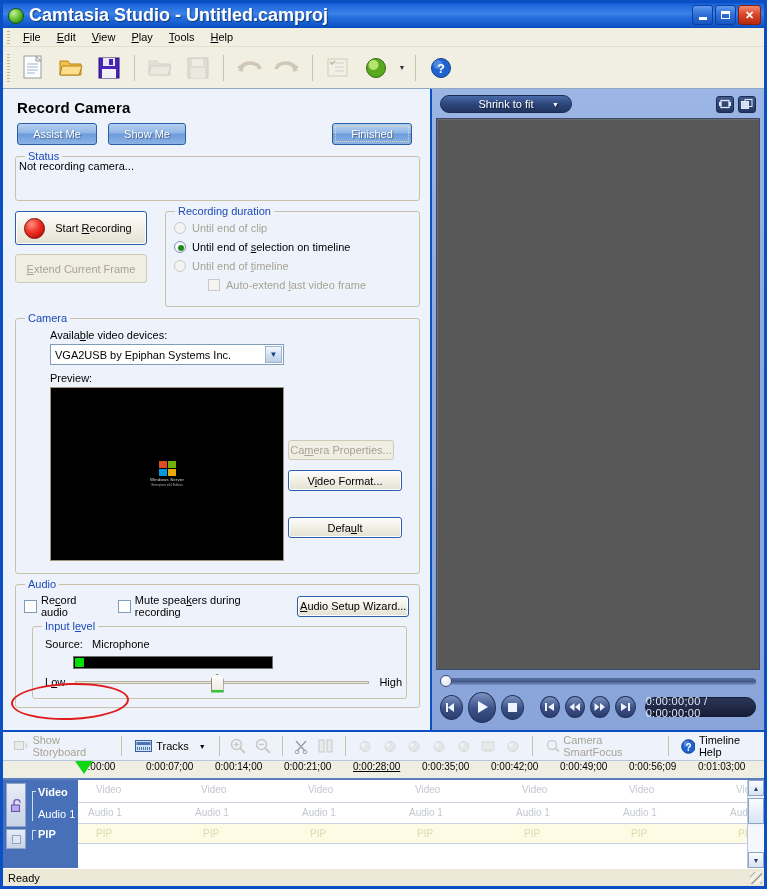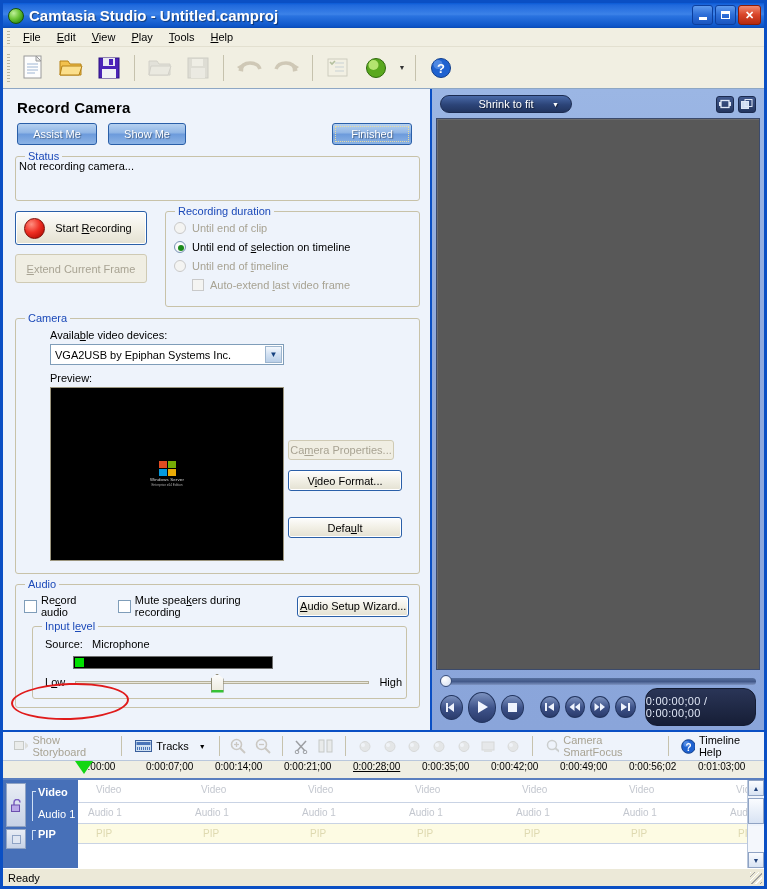--- a/index.html
+++ b/index.html
@@ -21,21 +21,21 @@
     background:linear-gradient(to bottom,#0a5ad6 0%,#1f68dc 8%,#3c82e8 45%,#2a73e0 52%,#0e56c9 92%,#0a4ab4 100%);
     display:flex; align-items:center; padding:0 2px 0 5px;
     position:relative;
   }
   .title-ico{
     width:16px; height:16px; border-radius:50%;
     background:radial-gradient(circle at 33% 30%, #bff09a 0%, #6fc63a 42%, #2f8c12 80%, #1d5c09 100%);
     border:1px solid #17520a; margin-right:5px; flex:0 0 16px;
   }
   .title-text{
-    color:#fff; font-weight:bold; font-size:15px;
+    color:#fff; font-weight:bold; font-size:18px;
     text-shadow:1px 1px 1px rgba(0,0,0,.45); white-space:nowrap;
   }
   .win-btns{ position:absolute; right:3px; top:2px; display:flex; gap:2px; }
   .win-btn{
     width:21px; height:20px; border:1px solid #0c3f9e; border-radius:3px;
     background:linear-gradient(to bottom,#5e9aee,#2e6fd8 48%,#1a55c0);
     display:flex; align-items:center; justify-content:center;
     color:#fff; font-size:9px; font-weight:bold; position:relative;
   }
   .win-btn.close{ background:linear-gradient(to bottom,#f08a70,#d9462a 48%,#b52a10); border-color:#8c1c06; width:23px;}
@@ -134,21 +134,21 @@
     border-radius:50%; background:#1b8b1b;
   }
   .radio.dis{ border-color:#c9c9c9; background:#f4f4f2;}
   .rlabel{ font-size:11px; color:#000;}
   .rlabel.dis{ color:#a8a393;}
   .cbox{
     width:12px; height:12px; border:1px solid #7893b5; background:#fff;
     margin-right:6px; flex:0 0 12px;
   }
   .cbox.dis{ border-color:#c9c9c9; background:#f4f4f2;}
-  .indent{ margin-left:18px;}
+  .indent{ margin-left:34px;}
 
   
   .cam-grp{ margin-bottom:10px;}
   .lbl{ font-size:11px; color:#000; margin:0 0 3px 26px;}
   .combo{
     width:234px; height:21px; margin-left:26px; border:1px solid #7f9db9;
     background:#fff; display:flex; align-items:center; font-size:11px;
     padding-left:4px; position:relative;
   }
   .combo-arrow{
@@ -244,21 +244,21 @@
   .ctrl-row{ height:38px; flex:0 0 38px; display:flex; align-items:center; padding:0 4px; gap:5px;}
   .cbtn{
     border-radius:50%; background:linear-gradient(to bottom,#7c92c0,#3e538a 52%,#2a3b6b);
     border:1px solid #22345e; display:flex;align-items:center;justify-content:center;
     color:#e6ecf8;
   }
   .cbtn.sm{ width:22px;height:22px;}
   .cbtn.md{ width:25px;height:25px;}
   .cbtn.lg{ width:31px;height:31px;}
   .time-pill{
-    margin-left:4px; height:38px; flex:1 1 auto; border-radius:12px;
+    margin-left:4px; height:20px; flex:1 1 auto; border-radius:12px;
     background:linear-gradient(to bottom,#2a3557,#161e36);
     border:1px solid #141c33; color:#dfe6f5; font-size:11px;
     display:flex; align-items:center; justify-content:center; letter-spacing:.3px;
     max-width:152px;
   }
 
   
   .timeline{
     height:138px; flex:0 0 138px; background:#eef3fb;
     border-top:2px solid #0a4fc4; display:flex; flex-direction:column;
@@ -767,21 +767,21 @@
     <div class="tl-ruler">
       <div class="ruler-inner">
         <div class="tick" style="left:4px;">0:00:00</div>
         <div class="tick" style="left:68px;">0:00:07;00</div>
         <div class="tick" style="left:137px;">0:00:14;00</div>
         <div class="tick" style="left:206px;">0:00:21;00</div>
         <div class="tick" style="left:275px;text-decoration:underline;">0:00:28;00</div>
         <div class="tick" style="left:344px;">0:00:35;00</div>
         <div class="tick" style="left:413px;">0:00:42;00</div>
         <div class="tick" style="left:482px;">0:00:49;00</div>
-        <div class="tick" style="left:551px;">0:00:56;02</div>
+        <div class="tick" style="left:551px;">0:00:56;09</div>
         <div class="tick" style="left:620px;">0:01:03;00</div>
       </div>
       <div class="playhead"></div>
     </div>
 
     <div class="tl-body">
       <div class="lock-col">
         <div class="lock-cell h1">
           <svg width="11" height="13">
               <path d="M3 6 V3.5 a3 3 0 0 1 6 0" fill="none" stroke="#7a5fc0" stroke-width="1.5"></path>

